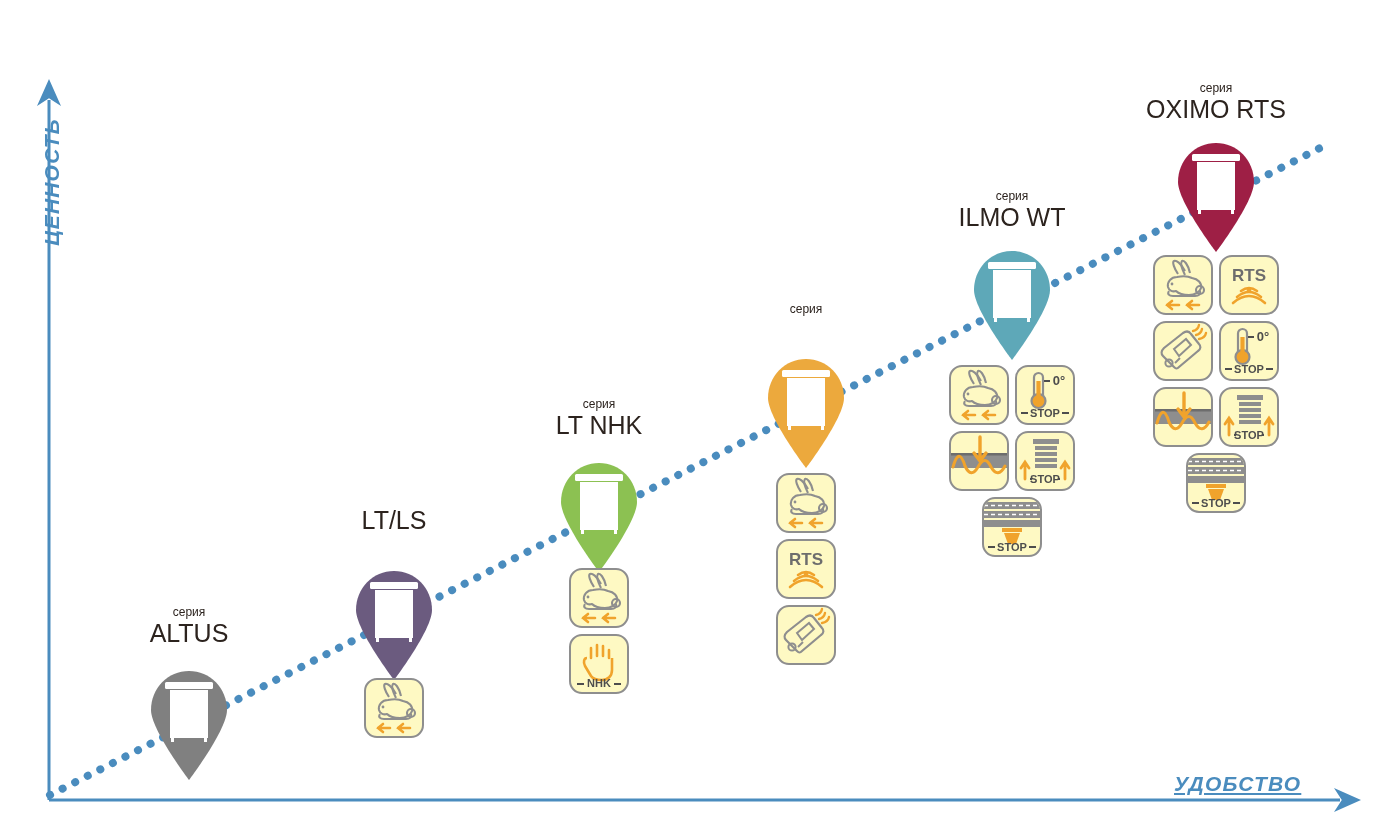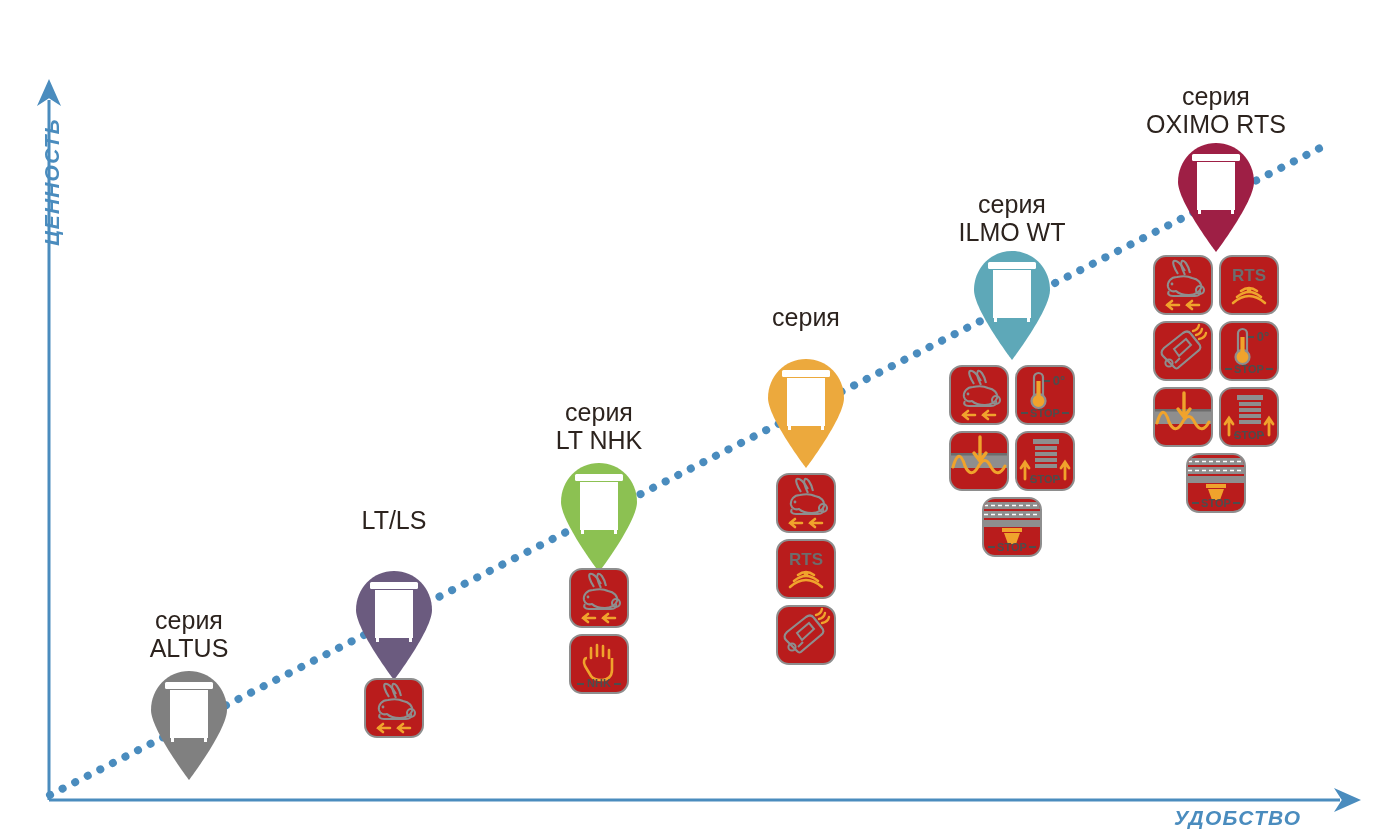--- a/index.html
+++ b/index.html
@@ -10,41 +10,41 @@
 
   
   .axis-label{
     position:absolute;color:#4a8cbe;font-style:italic;font-weight:bold;
     font-size:21px;letter-spacing:1.2px;white-space:nowrap;
   }
   #y-axis-label{
     left:-38px;top:170px;width:180px;text-align:center;
     transform:rotate(-90deg);transform-origin:center center;
   }
-  #x-axis-label{left:1174px;top:806px;}
+  #x-axis-label{left:1174px;top:772px;text-decoration:underline;}
 
   
   .series{position:absolute;}
   .series-title{
     position:absolute;text-align:center;width:260px;left:-130px;
     color:#2c231e;line-height:1.12;white-space:nowrap;
   }
-  .series-title .l1{display:block;font-size:25px;}
+  .series-title .l1{display:block;font-size:12px;}
   .series-title .l2{display:block;font-size:25px;}
 
   
   .pin{position:absolute;left:-44px;width:88px;height:112px;}
   .pin svg{width:88px;height:112px;display:block;}
 
   
   .features{position:absolute;display:flex;flex-wrap:wrap;justify-content:center;
             gap:6px;width:138px;left:-69px;}
   .features.one-col{width:66px;left:-33px;}
   .ic{width:60px;height:60px;box-sizing:border-box;border:2px solid #8e8e8e;
-      border-radius:13px;background:#b91c1c;position:relative;overflow:hidden;}
+      border-radius:13px;background:#fef9c3;position:relative;overflow:hidden;}
   .ic svg{position:absolute;left:0;top:0;width:56px;height:56px;}
 </style>
 </head>
 <body>
 
 <div id="stage">
 
   <svg class="layer">
     <defs>
       <marker id="arrH" markerWidth="11" markerHeight="11" refX="2" refY="4" orient="auto" markerUnits="strokeWidth">

